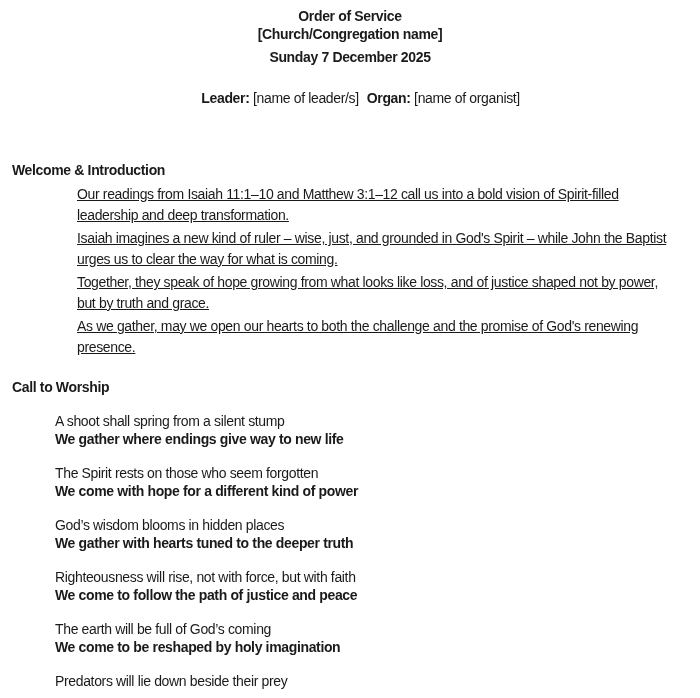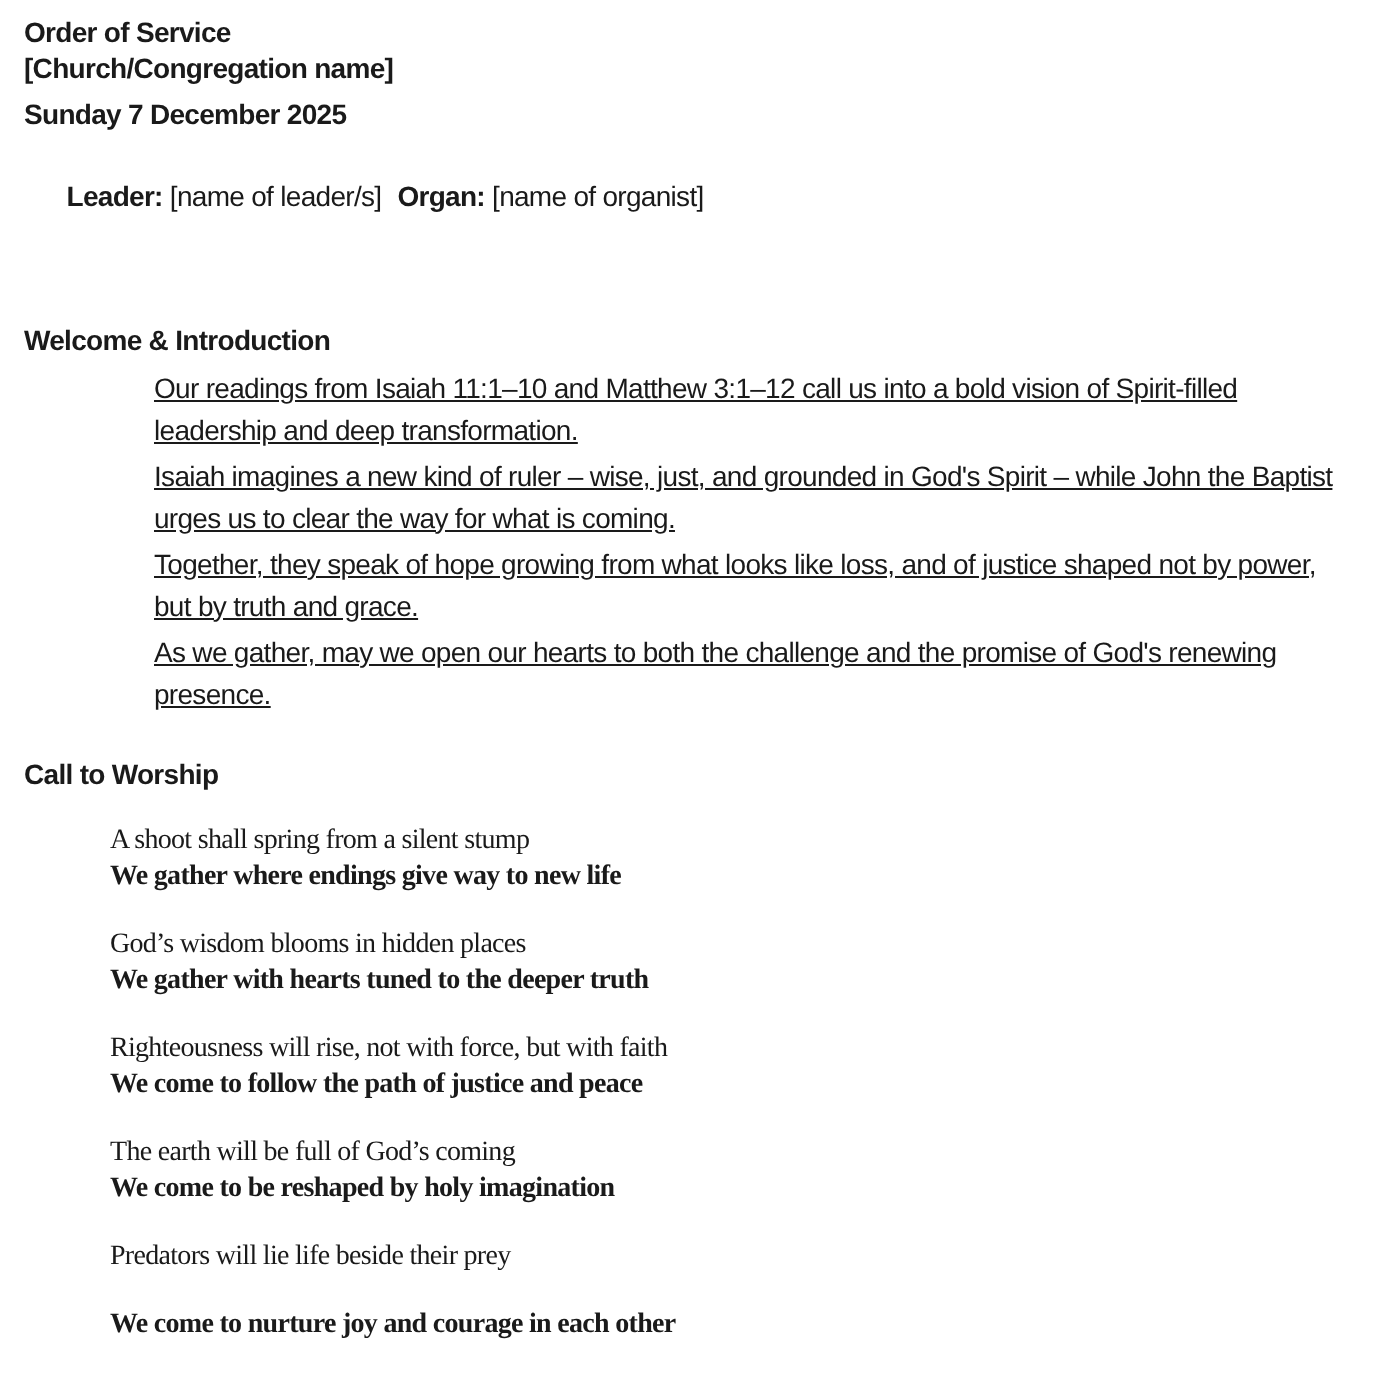--- a/index.html
+++ b/index.html
@@ -11,20 +11,21 @@
     color: #1a1a1a;
     font-family: "Liberation Sans", sans-serif;
     font-size: 14px;
     letter-spacing: -0.35px;
   }
   .page {
     padding: 7px 12px 0 12px;
   }
   
   .doc-header {
+    text-align: center;
     font-weight: bold;
   }
   .title-line {
     line-height: 18px;
     white-space: pre;
   }
   .date-line, .season-line, .leaders-line {
     line-height: 18px;
     margin-top: 5px;
     white-space: pre;
@@ -43,21 +44,20 @@
   .body-para {
     margin: 0 0 3px 65px;
     line-height: 20.5px;
     white-space: pre;
     text-decoration: underline;
   }
   
   .couplet {
     margin: 16px 0 6px 43px;
     line-height: 18px;
-    font-family: Liberation Serif, serif;
   }
   .couplet .voice { white-space: pre; }
   .couplet .response { font-weight: bold; white-space: pre; }
 </style>
 </head>
 <body>
 
 <div class="page">
 
   <div class="doc-header">
@@ -82,33 +82,37 @@
   </div>
 
   <div>
     <div class="section-heading ctw-heading">Call to Worship</div>
 
     <div class="couplet">
       <div class="voice">A shoot shall spring from a silent stump</div>
       <div class="response">We gather where endings give way to new life</div>
     </div>
     <div class="couplet">
+      <div class="voice">The Spirit rests on those who seem forgotten</div>
+      <div class="response">We come with hope for a different kind of power</div>
+    </div>
+    <div class="couplet">
       <div class="voice">God’s wisdom blooms in hidden places</div>
       <div class="response">We gather with hearts tuned to the deeper truth</div>
     </div>
     <div class="couplet">
       <div class="voice">Righteousness will rise, not with force, but with faith</div>
       <div class="response">We come to follow the path of justice and peace</div>
     </div>
     <div class="couplet">
       <div class="voice">The earth will be full of God’s coming</div>
       <div class="response">We come to be reshaped by holy imagination</div>
     </div>
     <div class="couplet">
-      <div class="voice">Predators will lie life beside their prey</div>
+      <div class="voice">Predators will lie down beside their prey</div>
     </div>
     <div class="couplet">
       <div class="response">We come to nurture joy and courage in each other</div>
     </div>
 
   </div>
 
 </div>
 
 </body></html>

